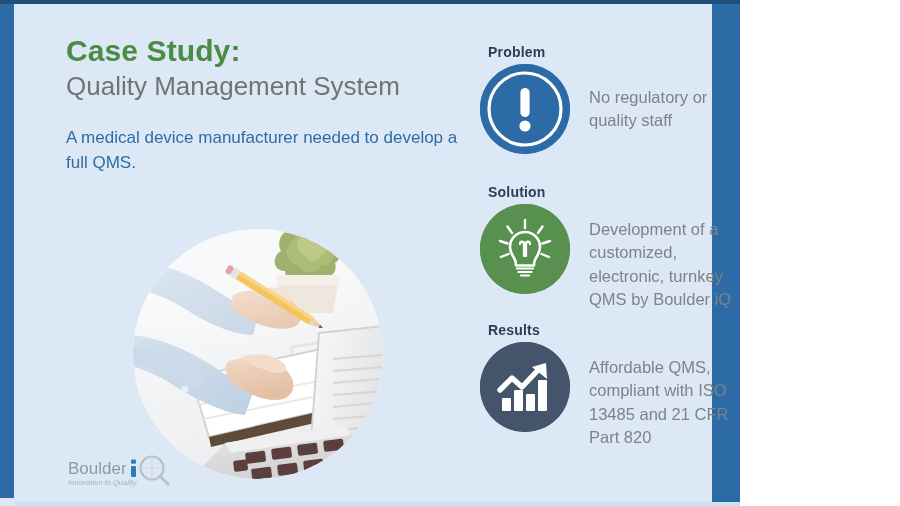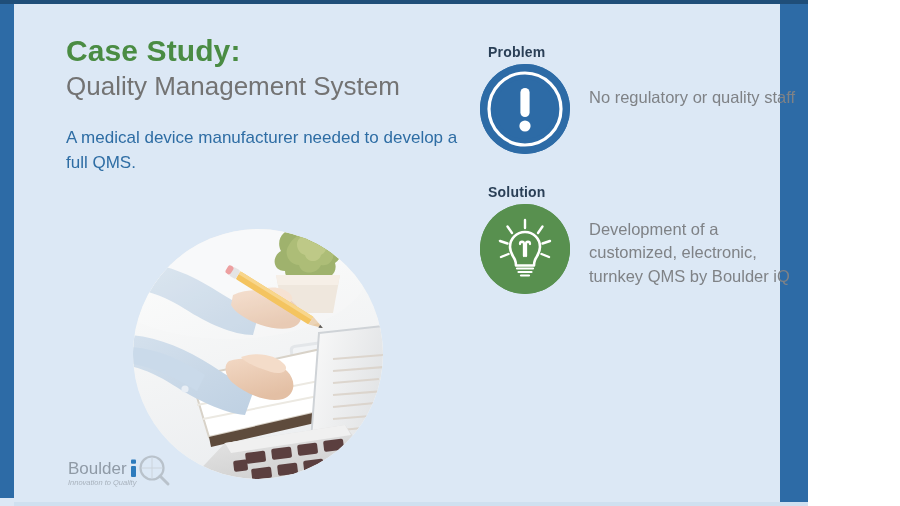--- a/index.html
+++ b/index.html
@@ -1,18 +1,18 @@
 <!DOCTYPE html>
 <html><head>
 <meta charset="utf-8">
 <style>
   html,body{margin:0;padding:0;background:#ffffff;}
   body{font-family:"Liberation Sans",sans-serif;}
   #slide{
-    position:relative;width:808px;height:506px;overflow:hidden;
+    position:relative;width:740px;height:506px;overflow:hidden;
     background:#dce8f5;
   }
   
   .bar-top{position:absolute;left:0;top:0;width:900px;height:4px;background:#1f4e79;}
   .bar-left{position:absolute;left:0;top:4px;width:14px;height:494px;background:#2d6ba6;}
   .bar-right{position:absolute;right:0;top:4px;width:28px;height:502px;background:#2d6ba6;}
   .bar-bottom{position:absolute;left:14px;bottom:0;width:858px;height:4px;background:#cfe0f0;}
 
   
   .title-block{position:absolute;left:66px;top:34px;width:420px;}
@@ -248,20 +248,39 @@
           <circle cx="45" cy="45" r="36" fill="none" stroke="#ffffff" stroke-width="3.2"></circle>
           <circle cx="45" cy="45" r="30" fill="#2d6ba6"></circle>
           <rect x="40.4" y="24" width="9.2" height="29" rx="4.6" fill="#ffffff"></rect>
           <circle cx="45" cy="62" r="5.6" fill="#ffffff"></circle>
         </svg>
       </div>
       <div class="row-text">No regulatory or quality staff</div>
     </div>
   </div>
 
+  <div class="row row-results">
+    <div class="row-label">Results</div>
+    <div class="row-body">
+      <div class="badge badge-results">
+        <svg width="90" height="90" viewBox="0 0 90 90">
+          <circle cx="45" cy="45" r="45" fill="#44546a"></circle>
+          <g fill="#ffffff">
+            <rect x="22" y="56" width="9" height="13" rx="1"></rect>
+            <rect x="34" y="48" width="9" height="21" rx="1"></rect>
+            <rect x="46" y="52" width="9" height="17" rx="1"></rect>
+            <rect x="58" y="38" width="9" height="31" rx="1"></rect>
+          </g>
+          <path d="M20,48 L32,36 L42,45 L60,26" fill="none" stroke="#ffffff" stroke-width="5.4" stroke-linejoin="round" stroke-linecap="round"></path>
+          <path d="M66,21 L67,37 L52,25 Z" fill="#ffffff"></path>
+        </svg>
+      </div>
+      <div class="row-text">Affordable QMS, compliant with ISO 13485 and 21 CFR Part 820</div>
+    </div>
+  </div>
 
   <div class="logo">
     <svg width="115" height="36" viewBox="0 0 115 36">
       <text x="0" y="19" font-family="Liberation Sans, sans-serif" font-size="17" fill="#8f9aa6">Boulder</text>
       <rect x="63" y="4.5" width="5" height="4.2" rx="1" fill="#2d7bbd"></rect>
       <rect x="63" y="11" width="5" height="11" rx="1" fill="#2d7bbd"></rect>
       <circle cx="84" cy="13" r="11.5" fill="none" stroke="#b9c2cb" stroke-width="2.2"></circle>
       <path d="M92,21 L100,29" stroke="#b9c2cb" stroke-width="3" stroke-linecap="round"></path>
       <path d="M74,13 L94,13" stroke="#ccd4dc" stroke-width="1"></path>
       <path d="M84,3 L84,23" stroke="#ccd4dc" stroke-width="1"></path>

